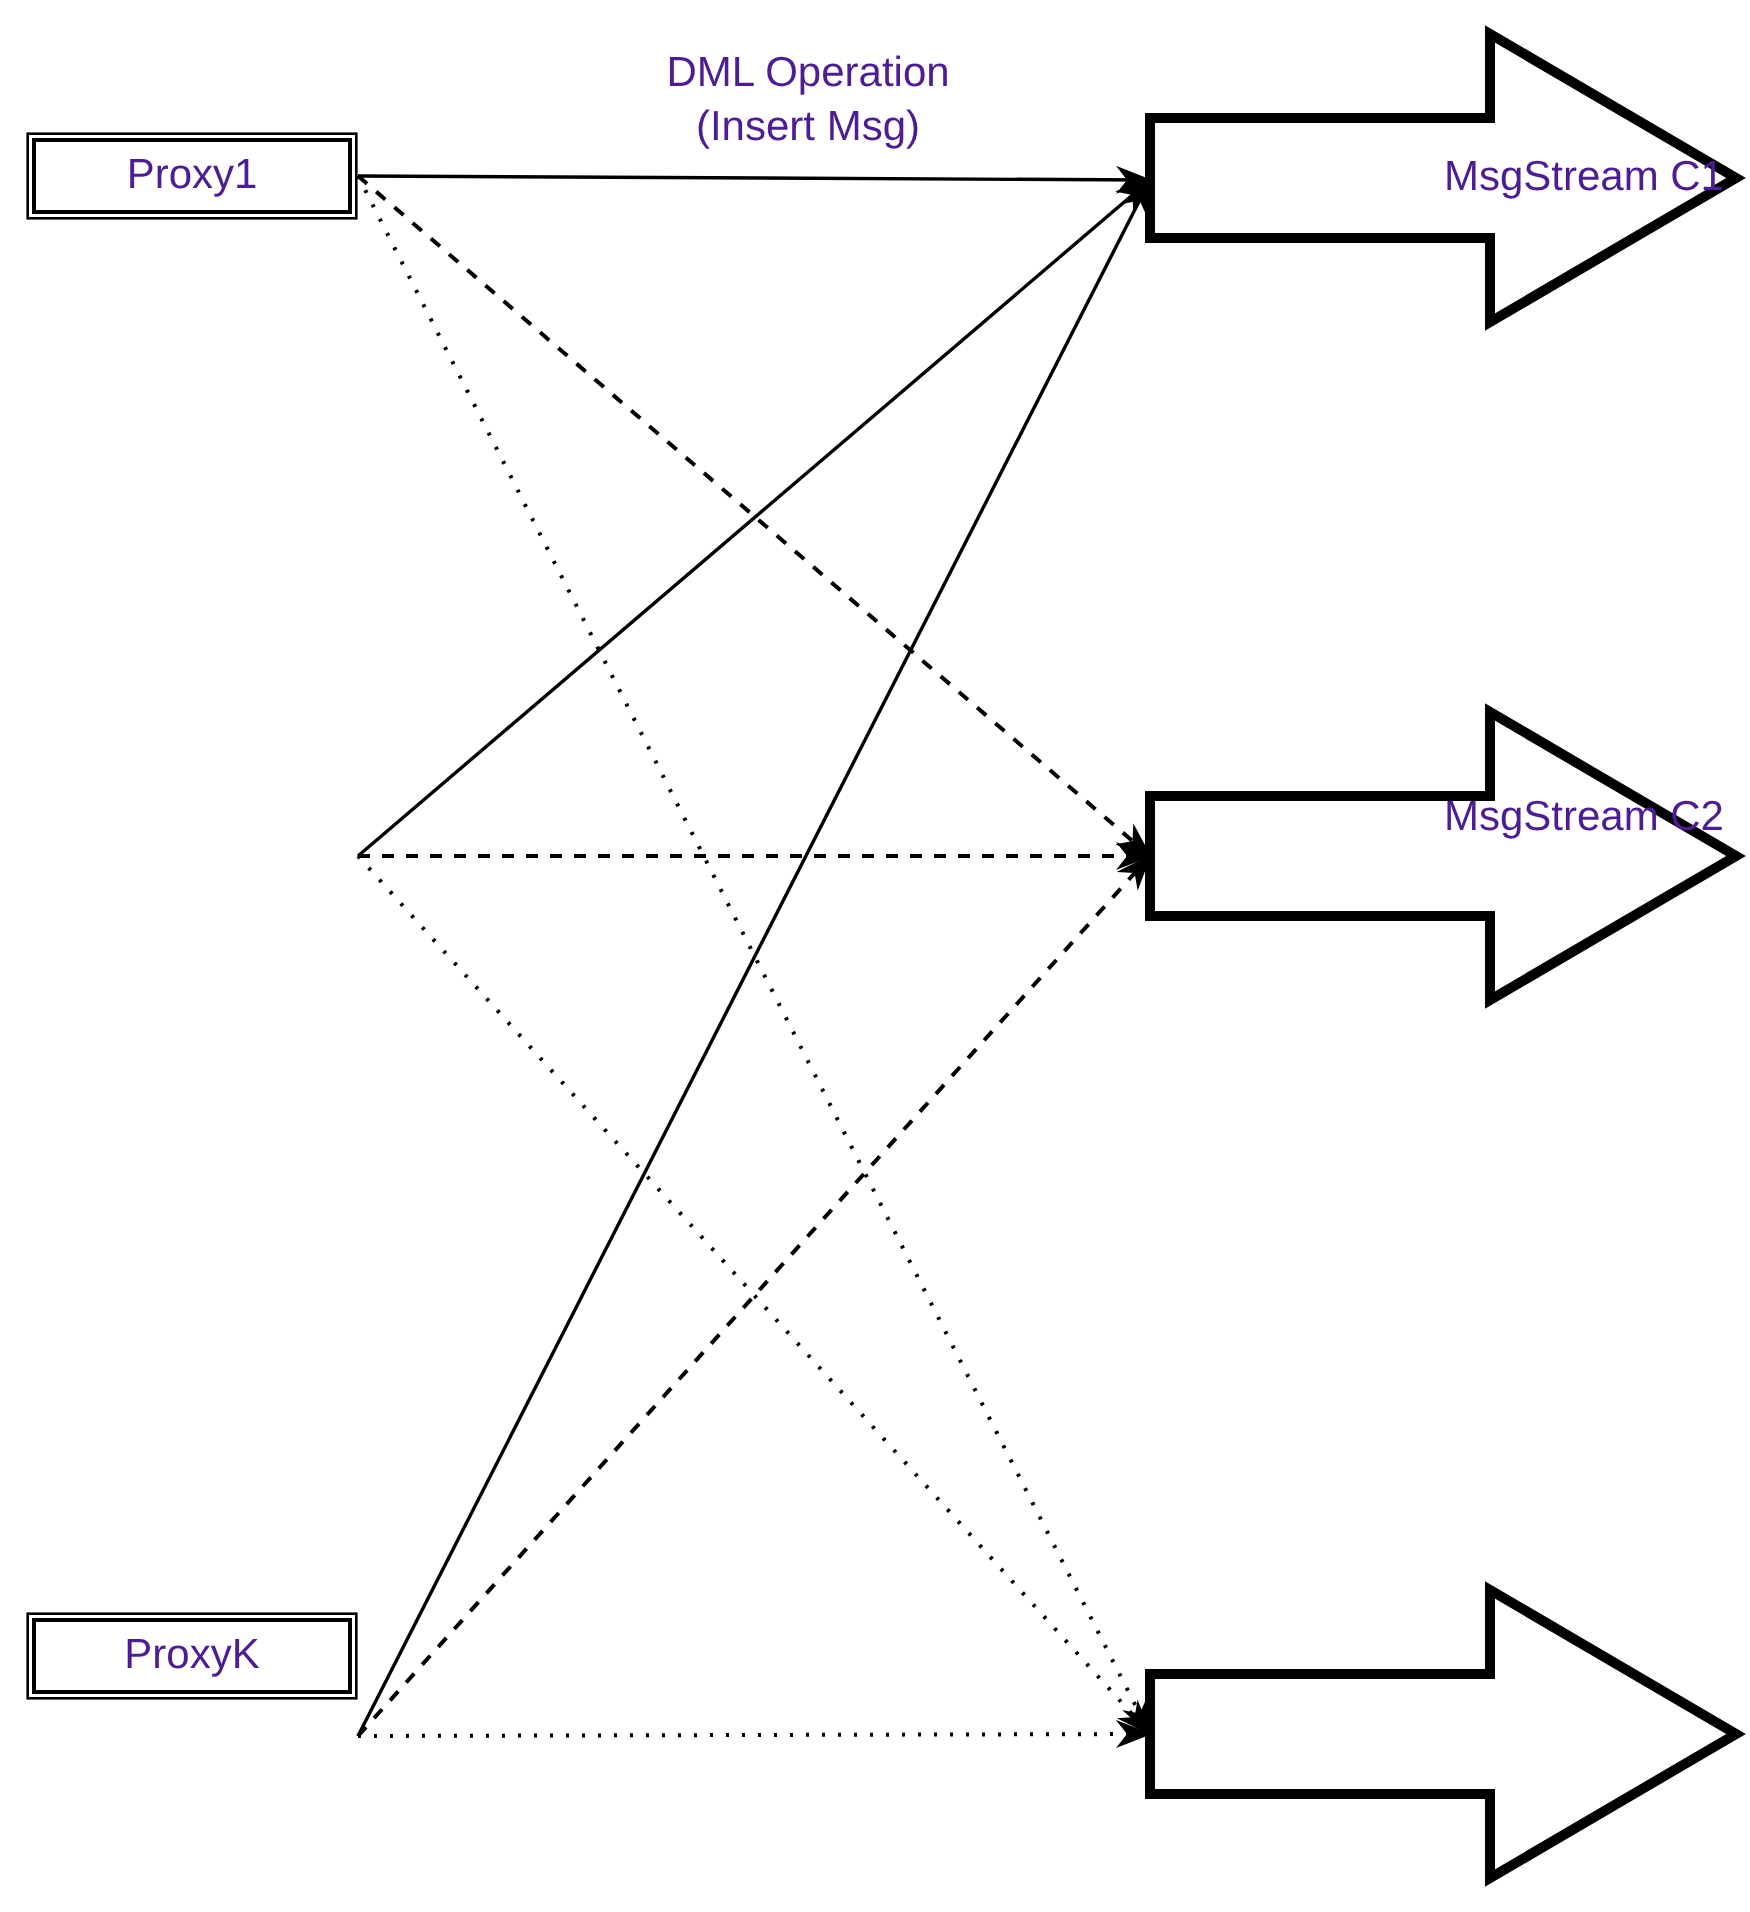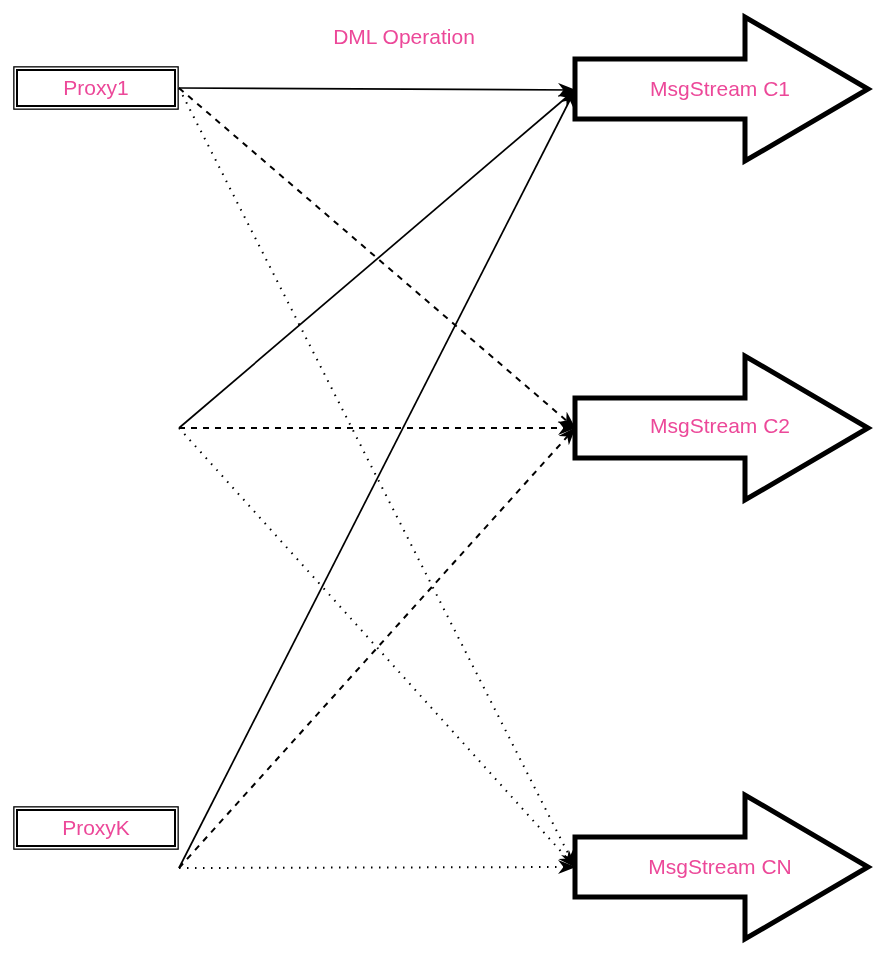--- a/index.html
+++ b/index.html
@@ -7,21 +7,21 @@
     padding: 0;
     background: #ffffff;
     font-family: "Liberation Sans", "DejaVu Sans", sans-serif;
   }
   .canvas {
     position: relative;
     width: 875px;
     height: 956px;
     background: #ffffff;
     overflow: hidden;
-    color: #ec4899;
+    color: #4c1d95;
   }
   #edge-layer {
     position: absolute;
     left: 0;
     top: 0;
   }
   .edge { stroke: #000000; fill: none; }
   .edge.solid  { stroke-width: 1.7; }
   .edge.dashed { stroke-width: 2;   stroke-dasharray: 6 6; }
   .edge.dotted { stroke-width: 2;   stroke-dasharray: 1.5 6.5; }
@@ -53,21 +53,21 @@
     display: flex;
     align-items: center;
     justify-content: center;
     font-size: 21px;
   }
   .stream-label {
     position: absolute;
     left: 578px;
     width: 284px;
     height: 26px;
-    text-align: center;
+    text-align: right;
     font-size: 21px;
     line-height: 26px;
     white-space: nowrap;
   }
 </style>
 </head>
 <body>
 
 <div class="canvas">
 
@@ -90,26 +90,26 @@
         <line x1="179" y1="868" x2="575" y2="867" class="edge dotted" marker-end="url(#arrowhead)"></line>
       </g>
 
     <path class="block-arrow" transform="translate(575,89)" d="M 0 -30 L 170 -30 L 170 -72 L 293 0 L 170 72 L 170 30 L 0 30 Z"></path>
     <path class="block-arrow" transform="translate(575,428)" d="M 0 -30 L 170 -30 L 170 -72 L 293 0 L 170 72 L 170 30 L 0 30 Z"></path>
     <path class="block-arrow" transform="translate(575,867)" d="M 0 -30 L 170 -30 L 170 -72 L 293 0 L 170 72 L 170 30 L 0 30 Z"></path>
   </svg>
 
   <div class="diagram-title">
     <div>DML Operation</div>
+    <div>(Insert Msg)</div>
   </div>
 
   <div class="proxy-box" style="top:69px">
     <span>Proxy1</span>
   </div>
   <div class="proxy-box" style="top:809px">
     <span>ProxyK</span>
   </div>
 
   <div class="stream-label" style="top:76px">MsgStream C1</div>
-  <div class="stream-label" style="top:413px">MsgStream C2</div>
-  <div class="stream-label" style="top:854px">MsgStream CN</div>
+  <div class="stream-label" style="top:396px">MsgStream C2</div>
 
 </div>
 
 </body></html>

